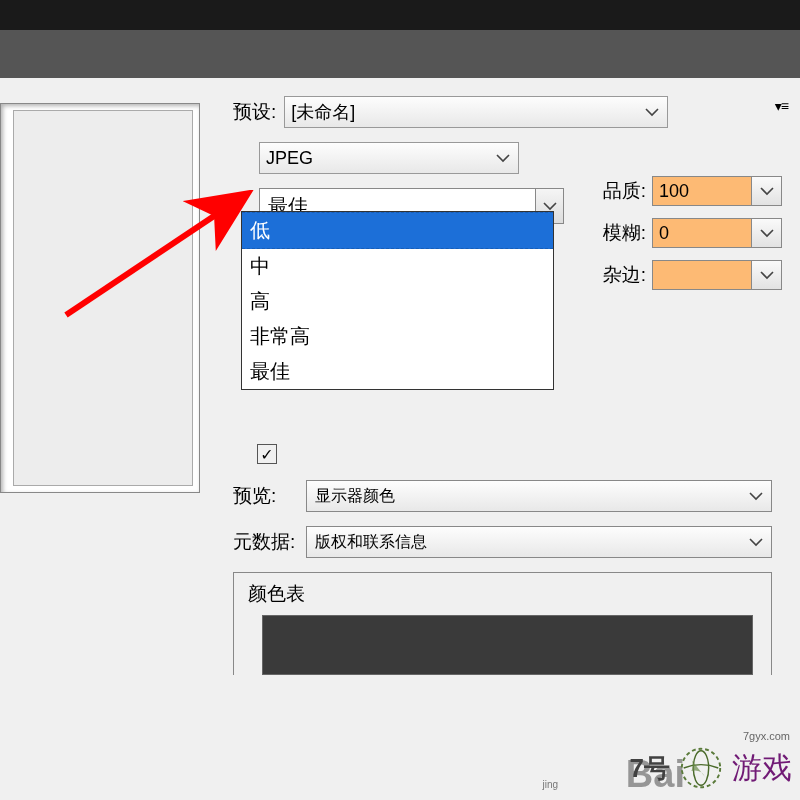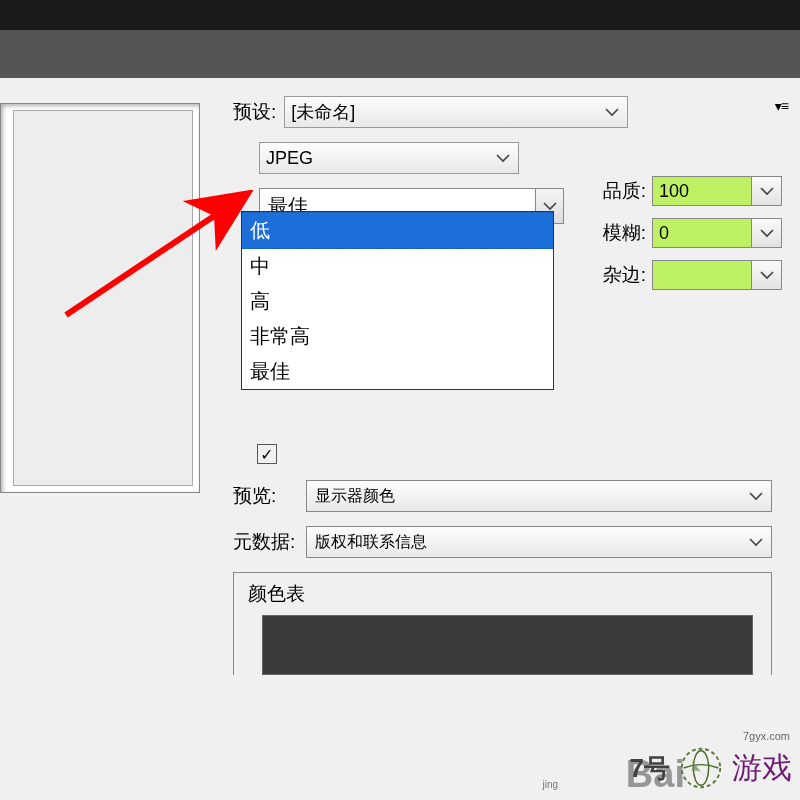--- a/index.html
+++ b/index.html
@@ -13,37 +13,37 @@
     .preview-section { width: 215px; background: #f0f0f0; position: relative; padding-top: 25px; padding-left: 0; }
     .preview-frame { width: 200px; height: 390px; background: #fff; border: 1px solid #888; box-shadow: inset 2px 2px 4px rgba(0,0,0,0.3); margin-left: 0; position: relative; }
     .preview-inner { position: absolute; right: 6px; top: 6px; bottom: 6px; width: 180px; background: #ededed; border: 1px solid #aaa; }
     
     .settings-panel { flex: 1; padding: 18px 28px 0 18px; background: #f0f0f0; position: relative; }
     
     .row { display: flex; align-items: center; margin-bottom: 14px; }
     .label { font-size: 19px; color: #000; margin-right: 8px; white-space: nowrap; }
     
     .dropdown { display: flex; align-items: center; border: 1px solid #999; background: #fff; height: 32px; font-size: 18px; padding-left: 6px; position: relative; }
-    .dropdown-wide { width: 344px; }
+    .dropdown-wide { width: 384px; }
     .dropdown-grad { background: linear-gradient(#fdfdfd, #e8e8e8); }
     .dropdown-med { width: 260px; margin-left: 26px; }
     .dropdown-chevron { width: 30px; display: flex; align-items: center; justify-content: center; margin-left: auto; }
     .chevron-svg { width: 14px; height: 10px; }
     
     .quality-dropdown { width: 305px; height: 36px; border: 1px solid #888; background: #fff; margin-left: 26px; position: relative; display: flex; align-items: center; font-size: 20px; padding-left: 8px; }
     .quality-dropdown .db-btn { position: absolute; right: 0; top: 0; bottom: 0; width: 28px; background: linear-gradient(#f5f5f5, #ddd); border-left: 1px solid #888; display: flex; align-items: center; justify-content: center; }
     
     .dropdown-list { position: absolute; left: 26px; top: 133px; width: 313px; background: #fff; border: 1px solid #333; z-index: 10; }
     .dropdown-list .item { padding: 4px 8px; font-size: 20px; color: #000; }
     .dropdown-list .item.selected { background: #1c6fd8; color: #fff; border-top: 1px dashed rgba(0,0,0,0.15); border-bottom: 1px dashed rgba(0,0,0,0.15); }
     
     .right-col { position: absolute; right: 18px; top: 98px; }
     .rrow { display: flex; align-items: center; margin-bottom: 12px; }
     .rrow .rlabel { font-size: 19px; margin-right: 6px; width: 50px; text-align: right; }
-    .small-input { width: 100px; height: 30px; border: 1px solid #888; display: flex; align-items: center; padding-left: 6px; font-size: 18px; background: #bef264; }
+    .small-input { width: 100px; height: 30px; border: 1px solid #888; display: flex; align-items: center; padding-left: 6px; font-size: 18px; background: #fdba74; }
     .small-btn { width: 30px; height: 30px; border: 1px solid #888; border-left: none; background: linear-gradient(#fafafa,#e2e2e2); display: flex; align-items: center; justify-content: center; }
     
     .menu-icon { position: absolute; top: 20px; right: 12px; font-size: 14px; letter-spacing: -1px; }
     
     .lower-section { margin-top: 220px; }
     .checkbox-row { display: flex; align-items: center; margin-bottom: 16px; margin-left: 24px; }
     .checkbox { width: 20px; height: 20px; border: 1px solid #555; display: flex; align-items: center; justify-content: center; margin-right: 4px; font-size: 16px; }
     
     .full-dd { flex: 1; height: 32px; border: 1px solid #888; background: linear-gradient(#fdfdfd, #e8e8e8); display: flex; align-items: center; padding-left: 8px; margin-right: 0; }
     

